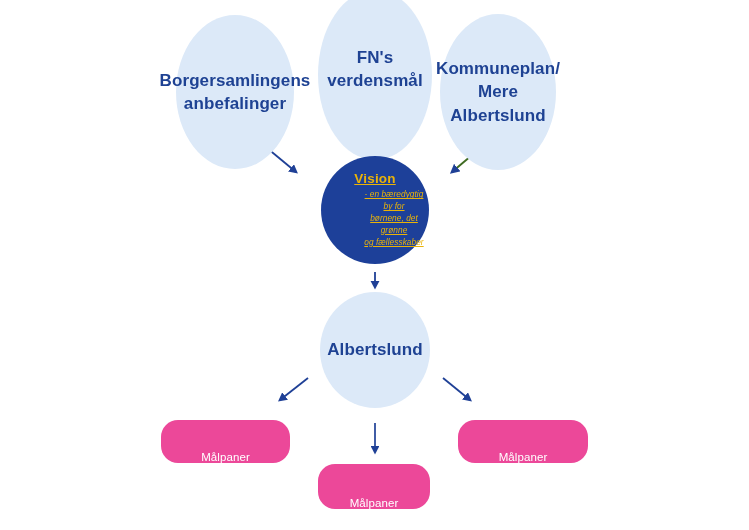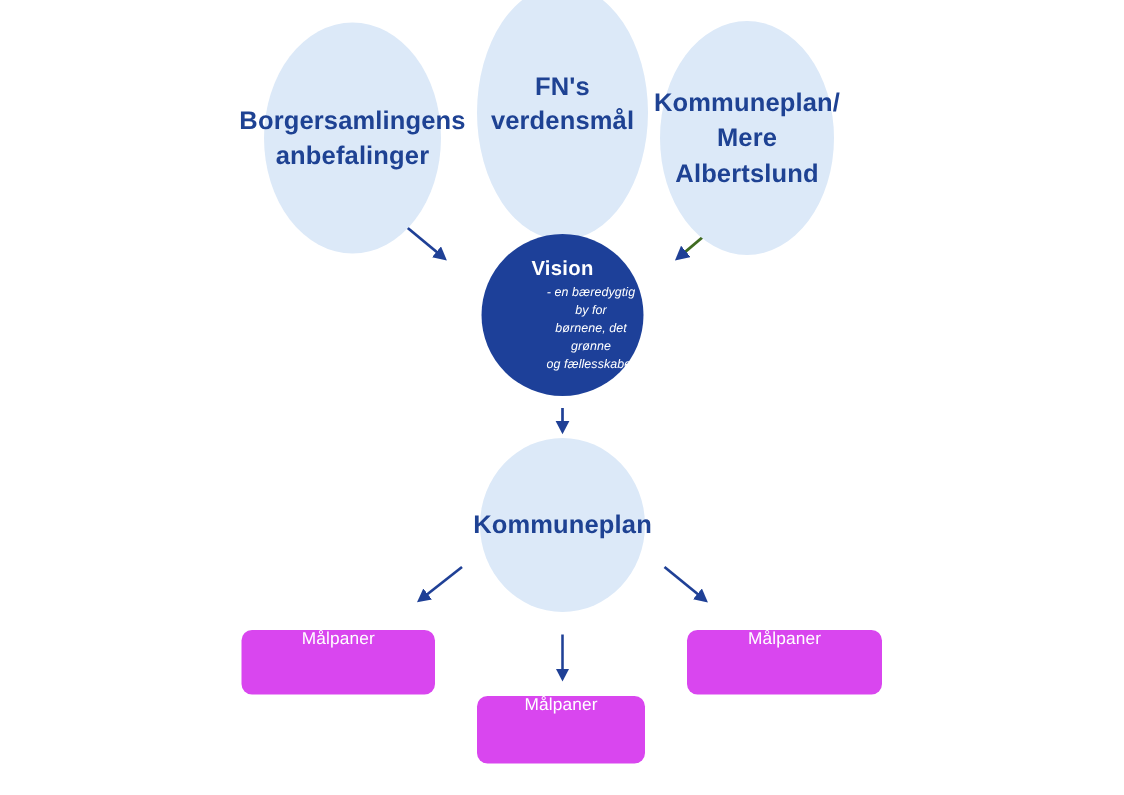--- a/index.html
+++ b/index.html
@@ -36,21 +36,22 @@
     text-align: center;
     box-sizing: border-box;
     border-radius: 50%;
   }
   .node-circle.light {
     background: #dce9f8;
     color: #1e4293;
   }
   .node-circle.dark {
     background: #1d4099;
-    color: #ffffff;
+    color: #eab308;
+    text-decoration: underline;
   }
   .circle-label {
     font-size: 17px;
     font-weight: 700;
     line-height: 1.38;
     letter-spacing: 0.1px;
     white-space: pre-line;
   }
   .circle-label.plain {
     font-weight: 700;
@@ -95,25 +96,25 @@
     font-weight: 400;
     line-height: 1.42;
     white-space: pre-line;
     letter-spacing: 0.05px;
     margin-left: 38px;
   }
 
   
   .node-box {
     position: absolute;
-    background: #d946ef;
+    background: #ec4899;
     color: #ffffff;
-    border-radius: 7px;
+    border-radius: 17px;
     display: flex;
-    align-items: flex-start;
+    align-items: flex-end;
     justify-content: center;
     box-sizing: border-box;
   }
   .box-label {
     font-size: 11.5px;
     font-weight: 400;
     letter-spacing: 0.1px;
   }
   #box-malplaner-left {
     left: 161px; top: 420px;
@@ -184,21 +185,21 @@
   </div>
 
   <div id="circle-vision" class="node-circle dark">
     <div class="vision-title">Vision</div>
     <div class="vision-sub">- en bæredygtig by for
 børnene, det grønne
 og fællesskaber</div>
   </div>
 
   <div id="circle-politikker" class="node-circle light">
-    <span class="circle-label plain">Kommuneplan</span>
+    <span class="circle-label plain">Albertslund</span>
   </div>
 
   <div id="box-malplaner-left" class="node-box">
     <span class="box-label">Målpaner</span>
   </div>
 
   <div id="box-malplaner-center" class="node-box">
     <span class="box-label">Målpaner</span>
   </div>
 

